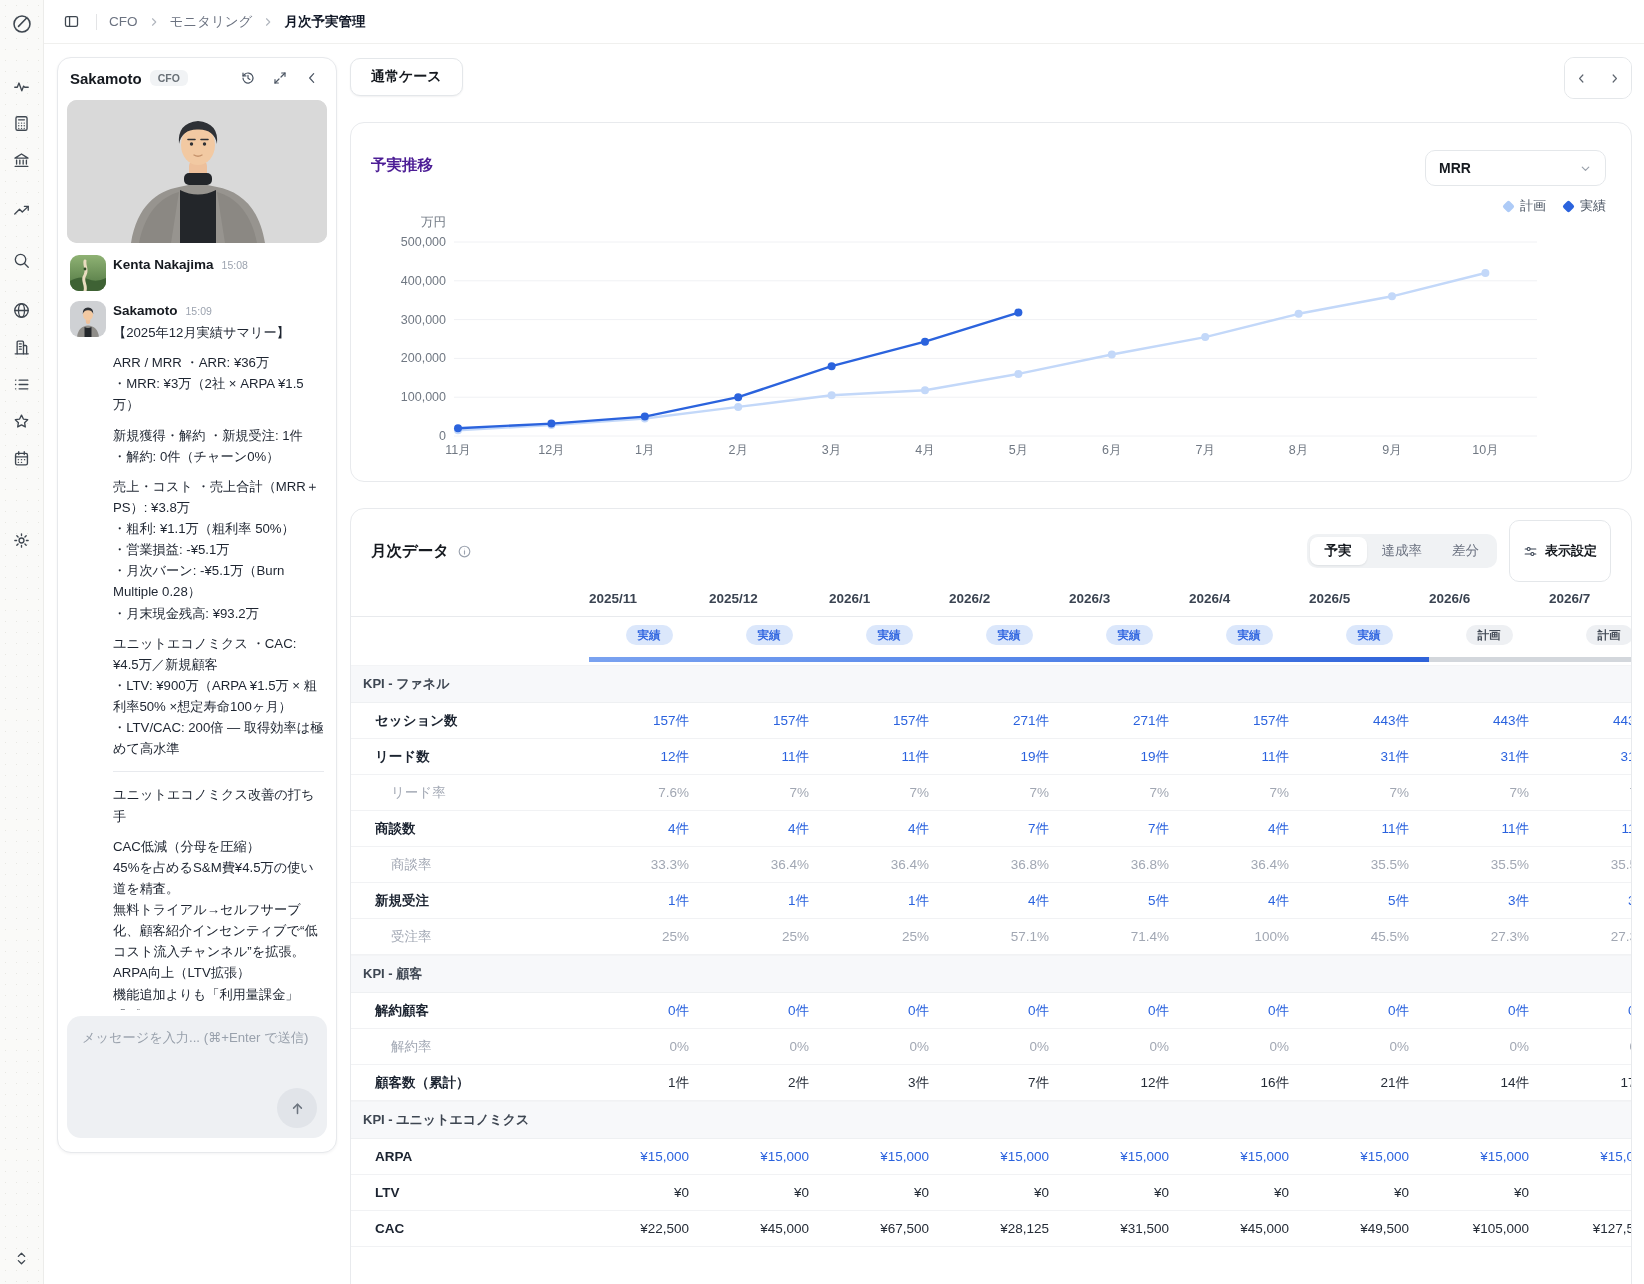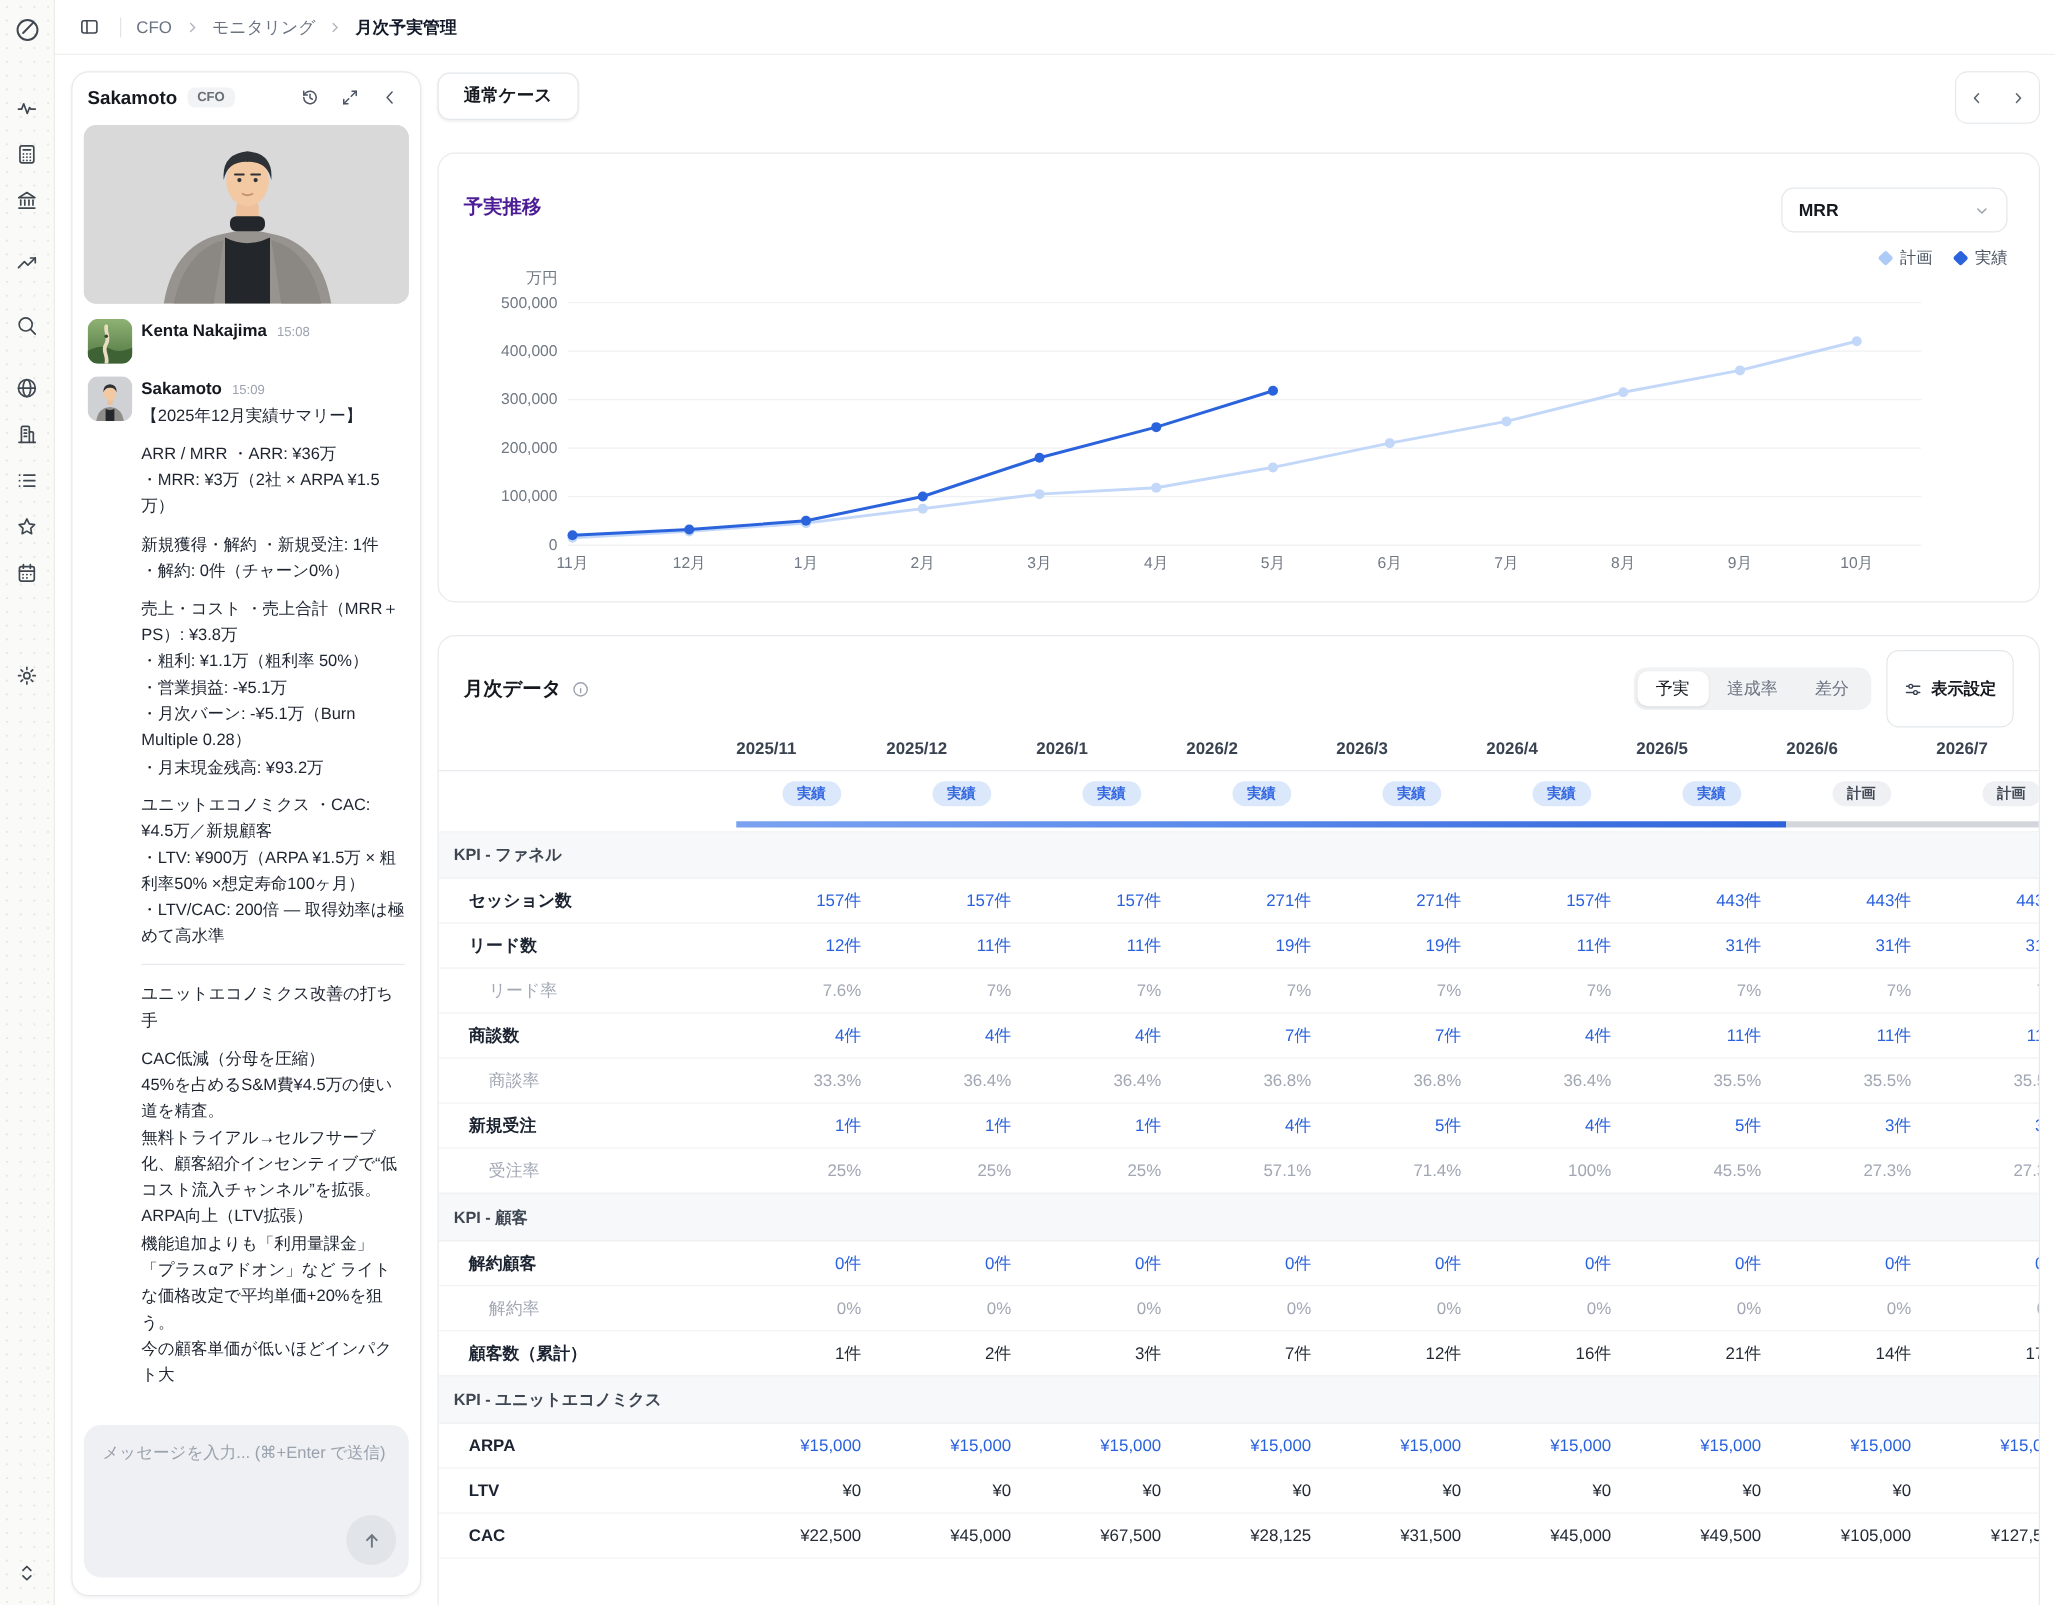--- a/index.html
+++ b/index.html
@@ -41,21 +41,21 @@
   .tb-toggle svg{width:17px;height:17px}
   .tb-sep{width:1px;height:16px;background:#e3e4e6;margin:0 12px}
   .crumb{display:flex;align-items:center;gap:10px;font-size:13.5px}
   .crumb .c-link{color:#6b7280;cursor:pointer}
   .crumb .c-chev svg{width:12px;height:12px;color:#b0b5bd}
   .crumb .c-cur{color:#111827;font-weight:700}
   
   .content{position:absolute;left:44px;top:44px;right:0;bottom:0}
   
   .chat-card{
-    position:absolute;left:13px;top:13px;width:280px;height:1220px;
+    position:absolute;left:13px;top:13px;width:280px;height:1096px;
     background:#fff;border:1px solid #e7e9ec;border-radius:14px;
     box-shadow:0 1px 3px rgba(15,23,42,.05);
     display:flex;flex-direction:column;box-sizing:border-box;overflow:hidden;
   }
   .chat-head{height:40px;flex:0 0 40px;display:flex;align-items:center;padding:0 12px;gap:8px}
   .chat-name{font-size:15px;font-weight:700;color:#15191f}
   .chat-role{font-size:10.5px;font-weight:600;color:#697077;background:#f1f3f5;border-radius:6px;padding:2px 8px}
   .chat-head .spacer{flex:1}
   .chat-hbtn{width:24px;height:24px;display:flex;align-items:center;justify-content:center;cursor:pointer}
   .chat-hbtn svg{width:16px;height:16px;color:#4b5563}
@@ -121,21 +121,21 @@
   .table-card{
     position:absolute;left:0;top:464px;width:1282px;height:1000px;box-sizing:border-box;
     background:#fff;border:1px solid #e8eaed;border-radius:14px 14px 0 0;overflow:hidden;
   }
   .tbl-head{display:flex;align-items:center;padding:24px 20px 0;height:36px}
   .tbl-title{font-size:15.5px;font-weight:700;color:#15191f;display:flex;align-items:center;gap:8px}
   .info-ic svg{width:15px;height:15px;color:#9ca3af}
   .tbl-head .spacer{flex:1}
   .seg{background:#f0f2f4;border-radius:10px;padding:3px;display:flex;margin-right:12px}
   .seg-btn{border:none;background:transparent;font-family:inherit;font-size:13.5px;color:#6b7280;font-weight:500;padding:5px 15px;border-radius:8px;cursor:pointer}
-  .seg-btn.active{background:#fff;color:#15191f;font-weight:400;box-shadow:0 1px 2px rgba(15,23,42,.08)}
+  .seg-btn.active{background:#fff;color:#15191f;font-weight:700;box-shadow:0 1px 2px rgba(15,23,42,.08)}
   .settings-btn{
     display:flex;align-items:center;gap:7px;background:#fff;border:1px solid #e4e7ea;border-radius:10px;
     padding:21px 13px;font-family:inherit;font-size:13px;font-weight:600;color:#15191f;cursor:pointer;text-align:center;
   }
   .settings-btn svg{width:15px;height:15px;color:#374151}
   .grid-wrap{margin-top:12px;width:1282px;overflow:hidden}
   .grid-in{width:1318px}
   .trow{display:grid;grid-template-columns:238px repeat(9,120px);align-items:center;box-sizing:border-box}
   .trow.months{height:36px;border-bottom:1px solid #e8eaed}
   .mh{font-size:13.5px;font-weight:700;color:#3a4351;}

